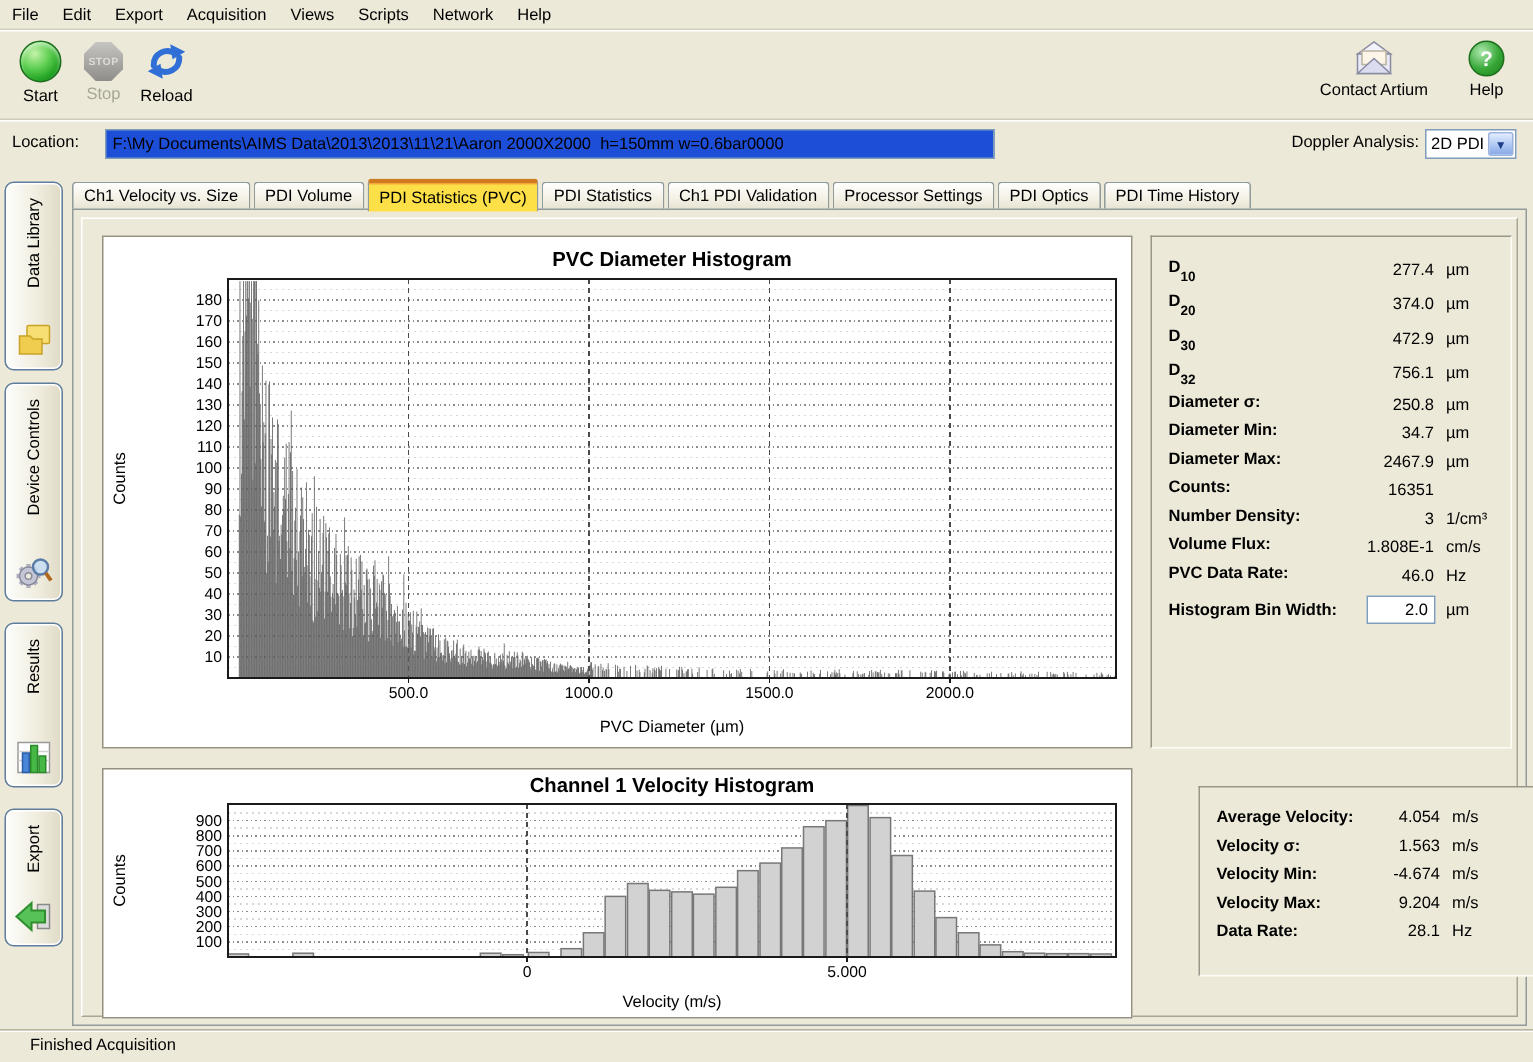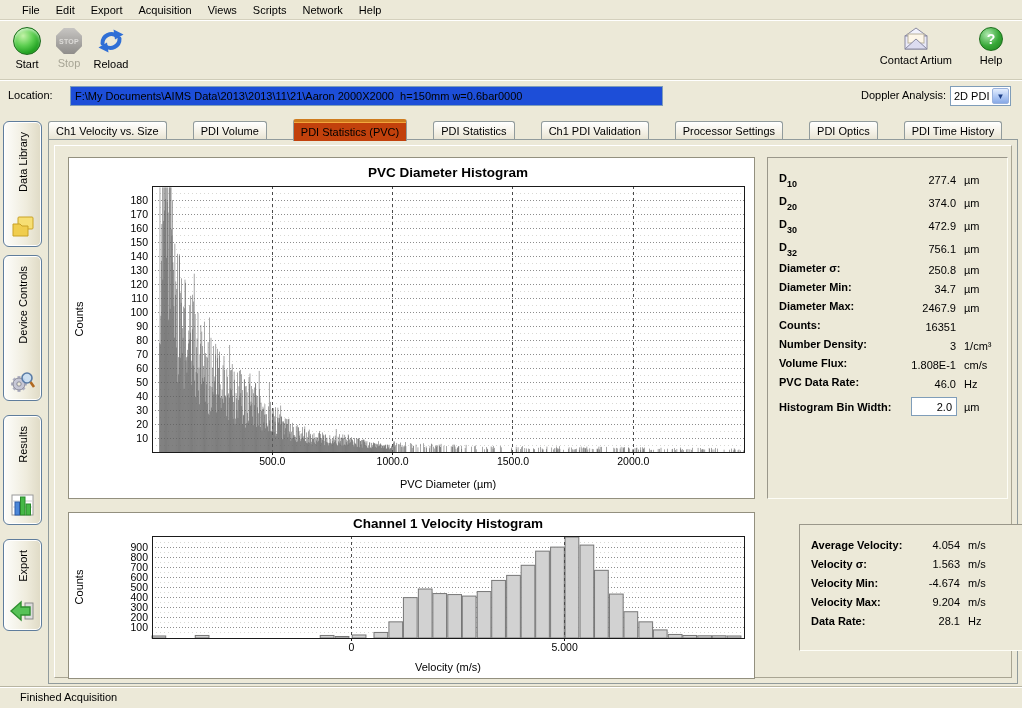--- a/index.html
+++ b/index.html
@@ -1,20 +1,20 @@
 <!DOCTYPE html>
 <html><head>
 <meta charset="utf-8">
 <style>
   * { margin:0; padding:0; box-sizing:border-box; }
   html,body { width:1022px; height:708px; overflow:hidden; }
   body { font-family:"Liberation Sans","DejaVu Sans",sans-serif; font-size:11px; background:#ece9d8; color:#000; position:relative; }
 
   
-  #menubar { position:absolute; top:0; left:0; right:0; height:20px; padding-left:14px;
+  #menubar { position:absolute; top:0; left:0; right:0; height:20px; padding-left:0;
              border-bottom:1px solid #d4d0bd; box-shadow:0 1px 0 #fff; display:flex; align-items:center; }
   .menu-item { padding:2px 8px; cursor:default; }
 
   
   #toolbar { position:absolute; top:21px; left:0; right:0; height:59px;
              border-bottom:1px solid #cfccb8; box-shadow:0 1px 0 #fff; display:flex; align-items:flex-start; }
   .toolbtn { width:42px; margin-top:6px; display:flex; flex-direction:column; align-items:center; gap:3px; cursor:pointer; }
   .toolbtn .cap { font-size:11px; }
   .toolbtn.disabled .cap { color:#a7a595; }
   #toolbar .left { display:flex; margin-left:6px; gap:0px; }
@@ -52,25 +52,25 @@
   
   #sidebar { position:absolute; left:0; top:0; width:46px; bottom:0; }
   .side-btn { position:absolute; left:3px; width:39px; border:1px solid #5f7d9c; border-radius:6px;
       background:linear-gradient(90deg,#fdfdfb,#efecdd 60%,#dfdac5); box-shadow:inset 0 0 0 1px #fff;
       display:flex; flex-direction:column; align-items:center; justify-content:space-between; padding:10px 0 6px; cursor:pointer; }
   .side-btn .vlabel { writing-mode:vertical-rl; transform:rotate(180deg); font-size:11px; color:#000; }
   .side-btn svg { flex:none; }
 
   
   #tabarea { position:absolute; left:46px; top:0; right:0; bottom:0; }
-  #tabstrip { position:absolute; left:2px; top:6px; height:22px; display:flex; align-items:flex-end;gap:24px; }
+  #tabstrip { position:absolute; left:2px; top:6px; height:22px; display:flex; align-items:flex-end; }
   .tab { height:19px; margin-right:2px; padding:0 7px; display:flex; align-items:center;
       background:linear-gradient(#ffffff,#f4f1e6 55%,#e6e2d1); border:1px solid #919b9c; border-bottom:none;
       border-radius:3px 3px 0 0; cursor:pointer; position:relative; z-index:1; }
-  .tab.active { height:22px; background:#c2410c; z-index:3; border-top:3px solid #cf7b1e;
+  .tab.active { height:22px; background:#fde047; z-index:3; border-top:3px solid #cf7b1e;
       box-shadow:inset 0 1px 0 #f3a73d; margin-bottom:-1px; }
   #tabpanel { position:absolute; left:2px; top:27px; right:4px; bottom:2px;
       border:1px solid #919b9c; background:#ece9d8; z-index:2; }
   #innerframe { position:absolute; inset:5px; border:1px solid; border-color:#fff #a9a593 #a9a593 #fff; }
 
   
   .chart-panel { position:absolute; background:#fff; border:1px solid #93907f; }
   #pvc-chart-panel { left:13px; top:11px; width:687px; height:342px; }
   #vel-chart-panel { left:13px; top:366px; width:687px; height:167px; }
   .stats-panel { position:absolute; background:#ece9d8; border:1px solid; border-color:#9a978a #fdfdf6 #fdfdf6 #9a978a; padding-top:10px; }

